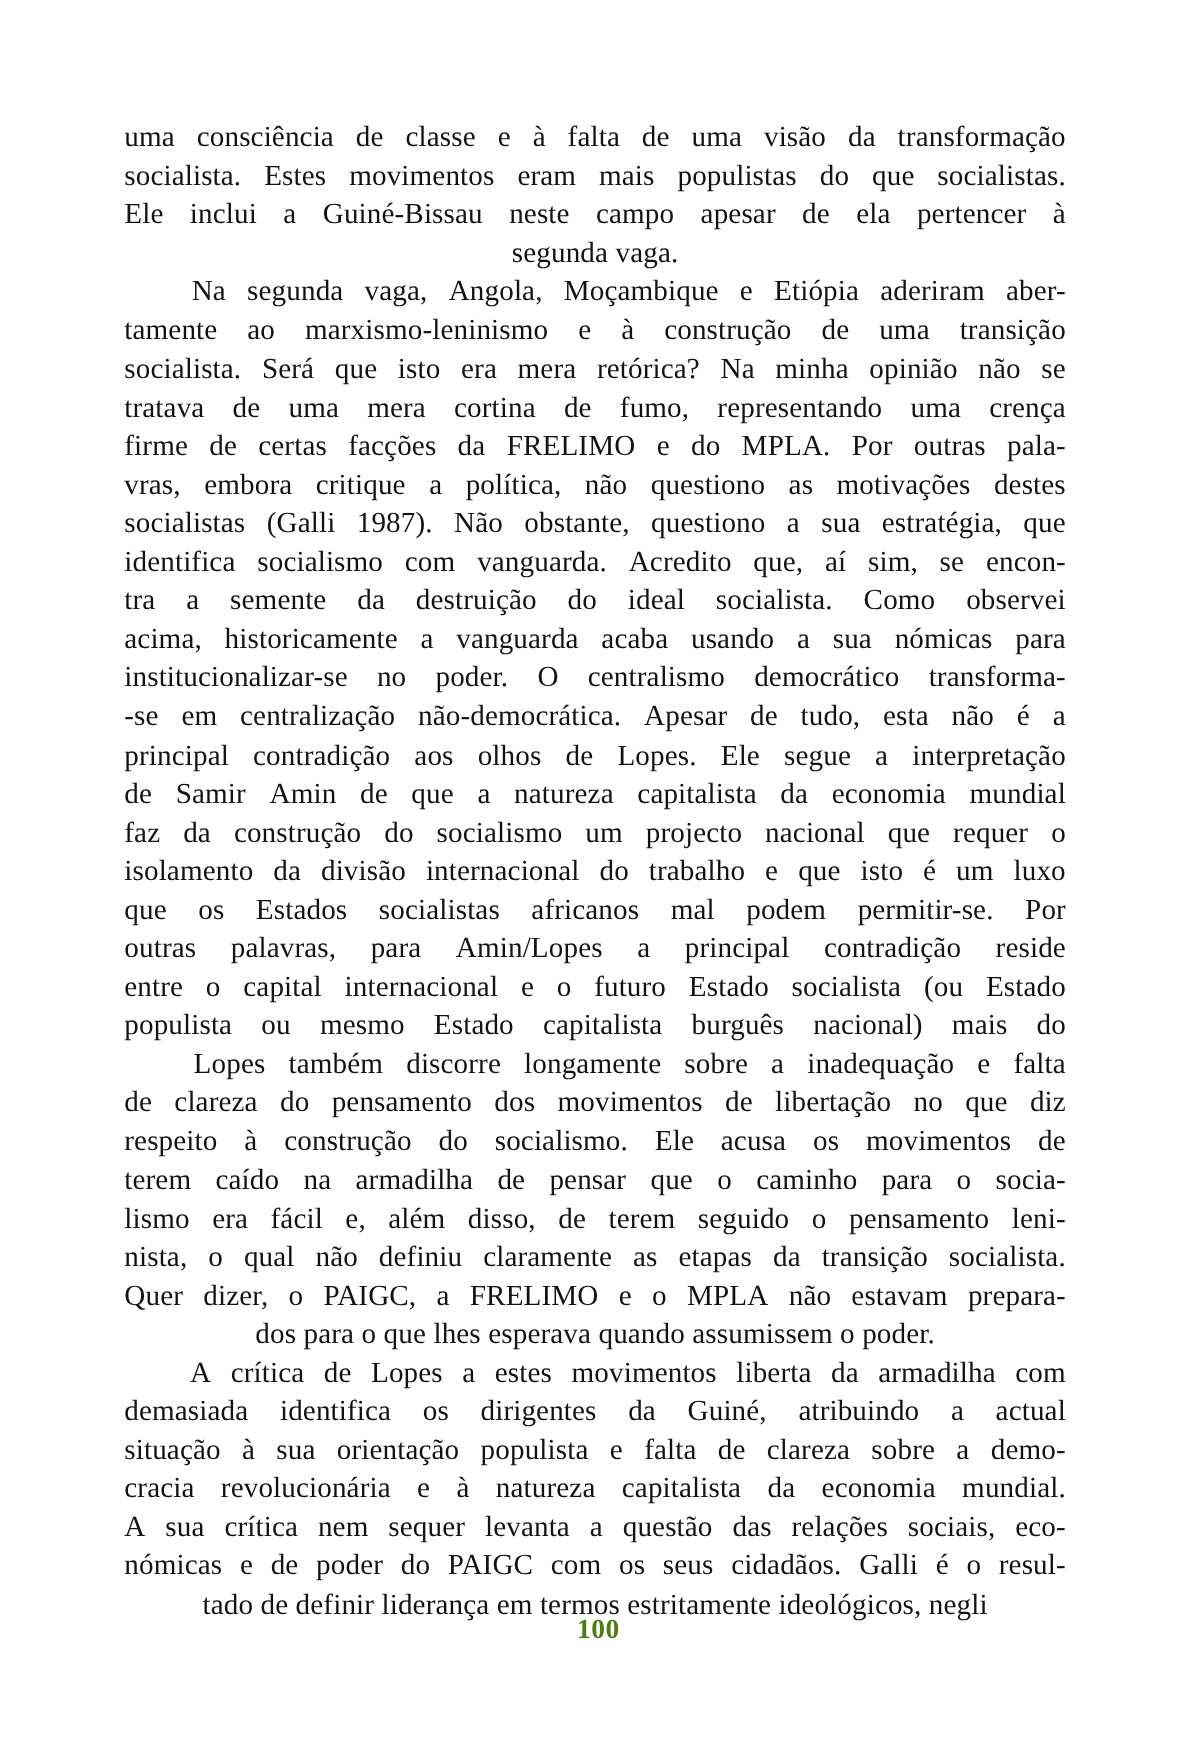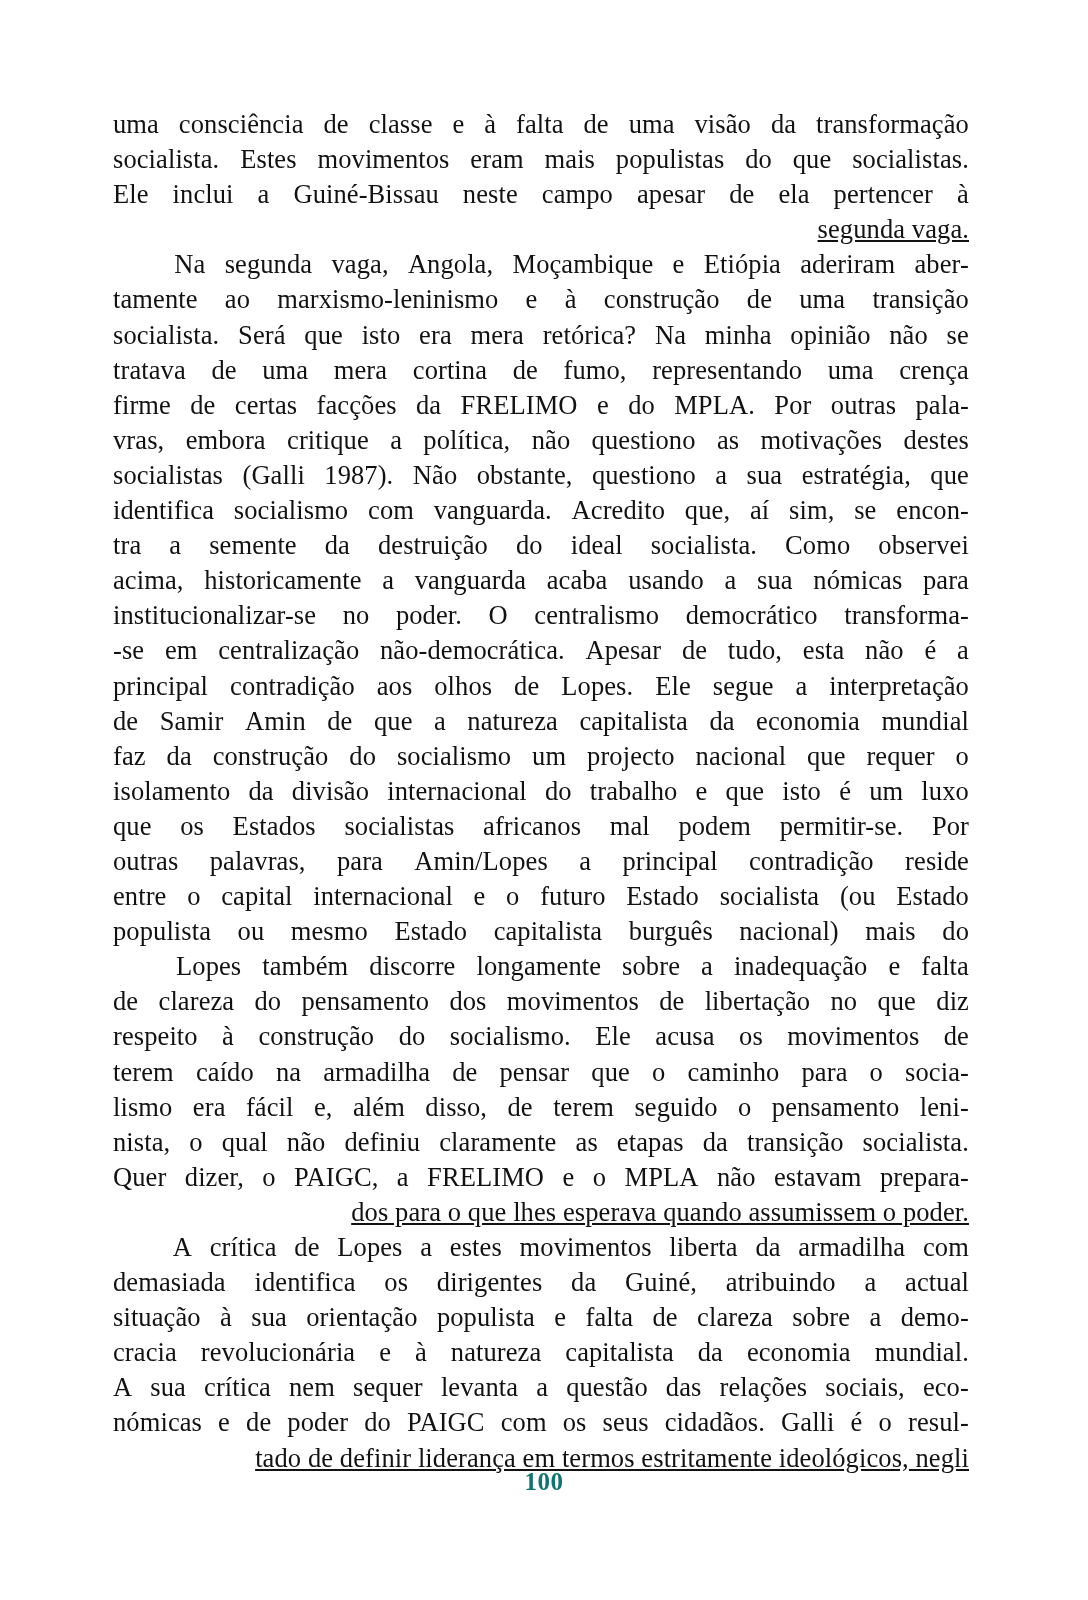--- a/index.html
+++ b/index.html
@@ -43,39 +43,38 @@
     justify-content: space-between;
     text-align: center;
   }
   .line.j > span {
     display: inline-block;
     white-space: pre;
   }
 
   
   .line.l {
-    text-align: right;
-    text-decoration: underline;
+    text-align: center;
   }
 
   
   .line.ind {
     padding-left: 0;
   }
 
   .pagenum {
     position: absolute;
     left: 0;
     top: 1468px;
     width: 1088px;
     text-align: center;
     font-size: 25px;
     font-weight: bold;
     font-family: "Liberation Serif", "DejaVu Serif", serif;
-    color: #0f766e;
+    color: #4d7c0f;
     letter-spacing: 0.5px;
   }
 </style>
 </head>
 <body>
 
 <div class="page">
 
   <div class="textblock">
       <div class="line j">

